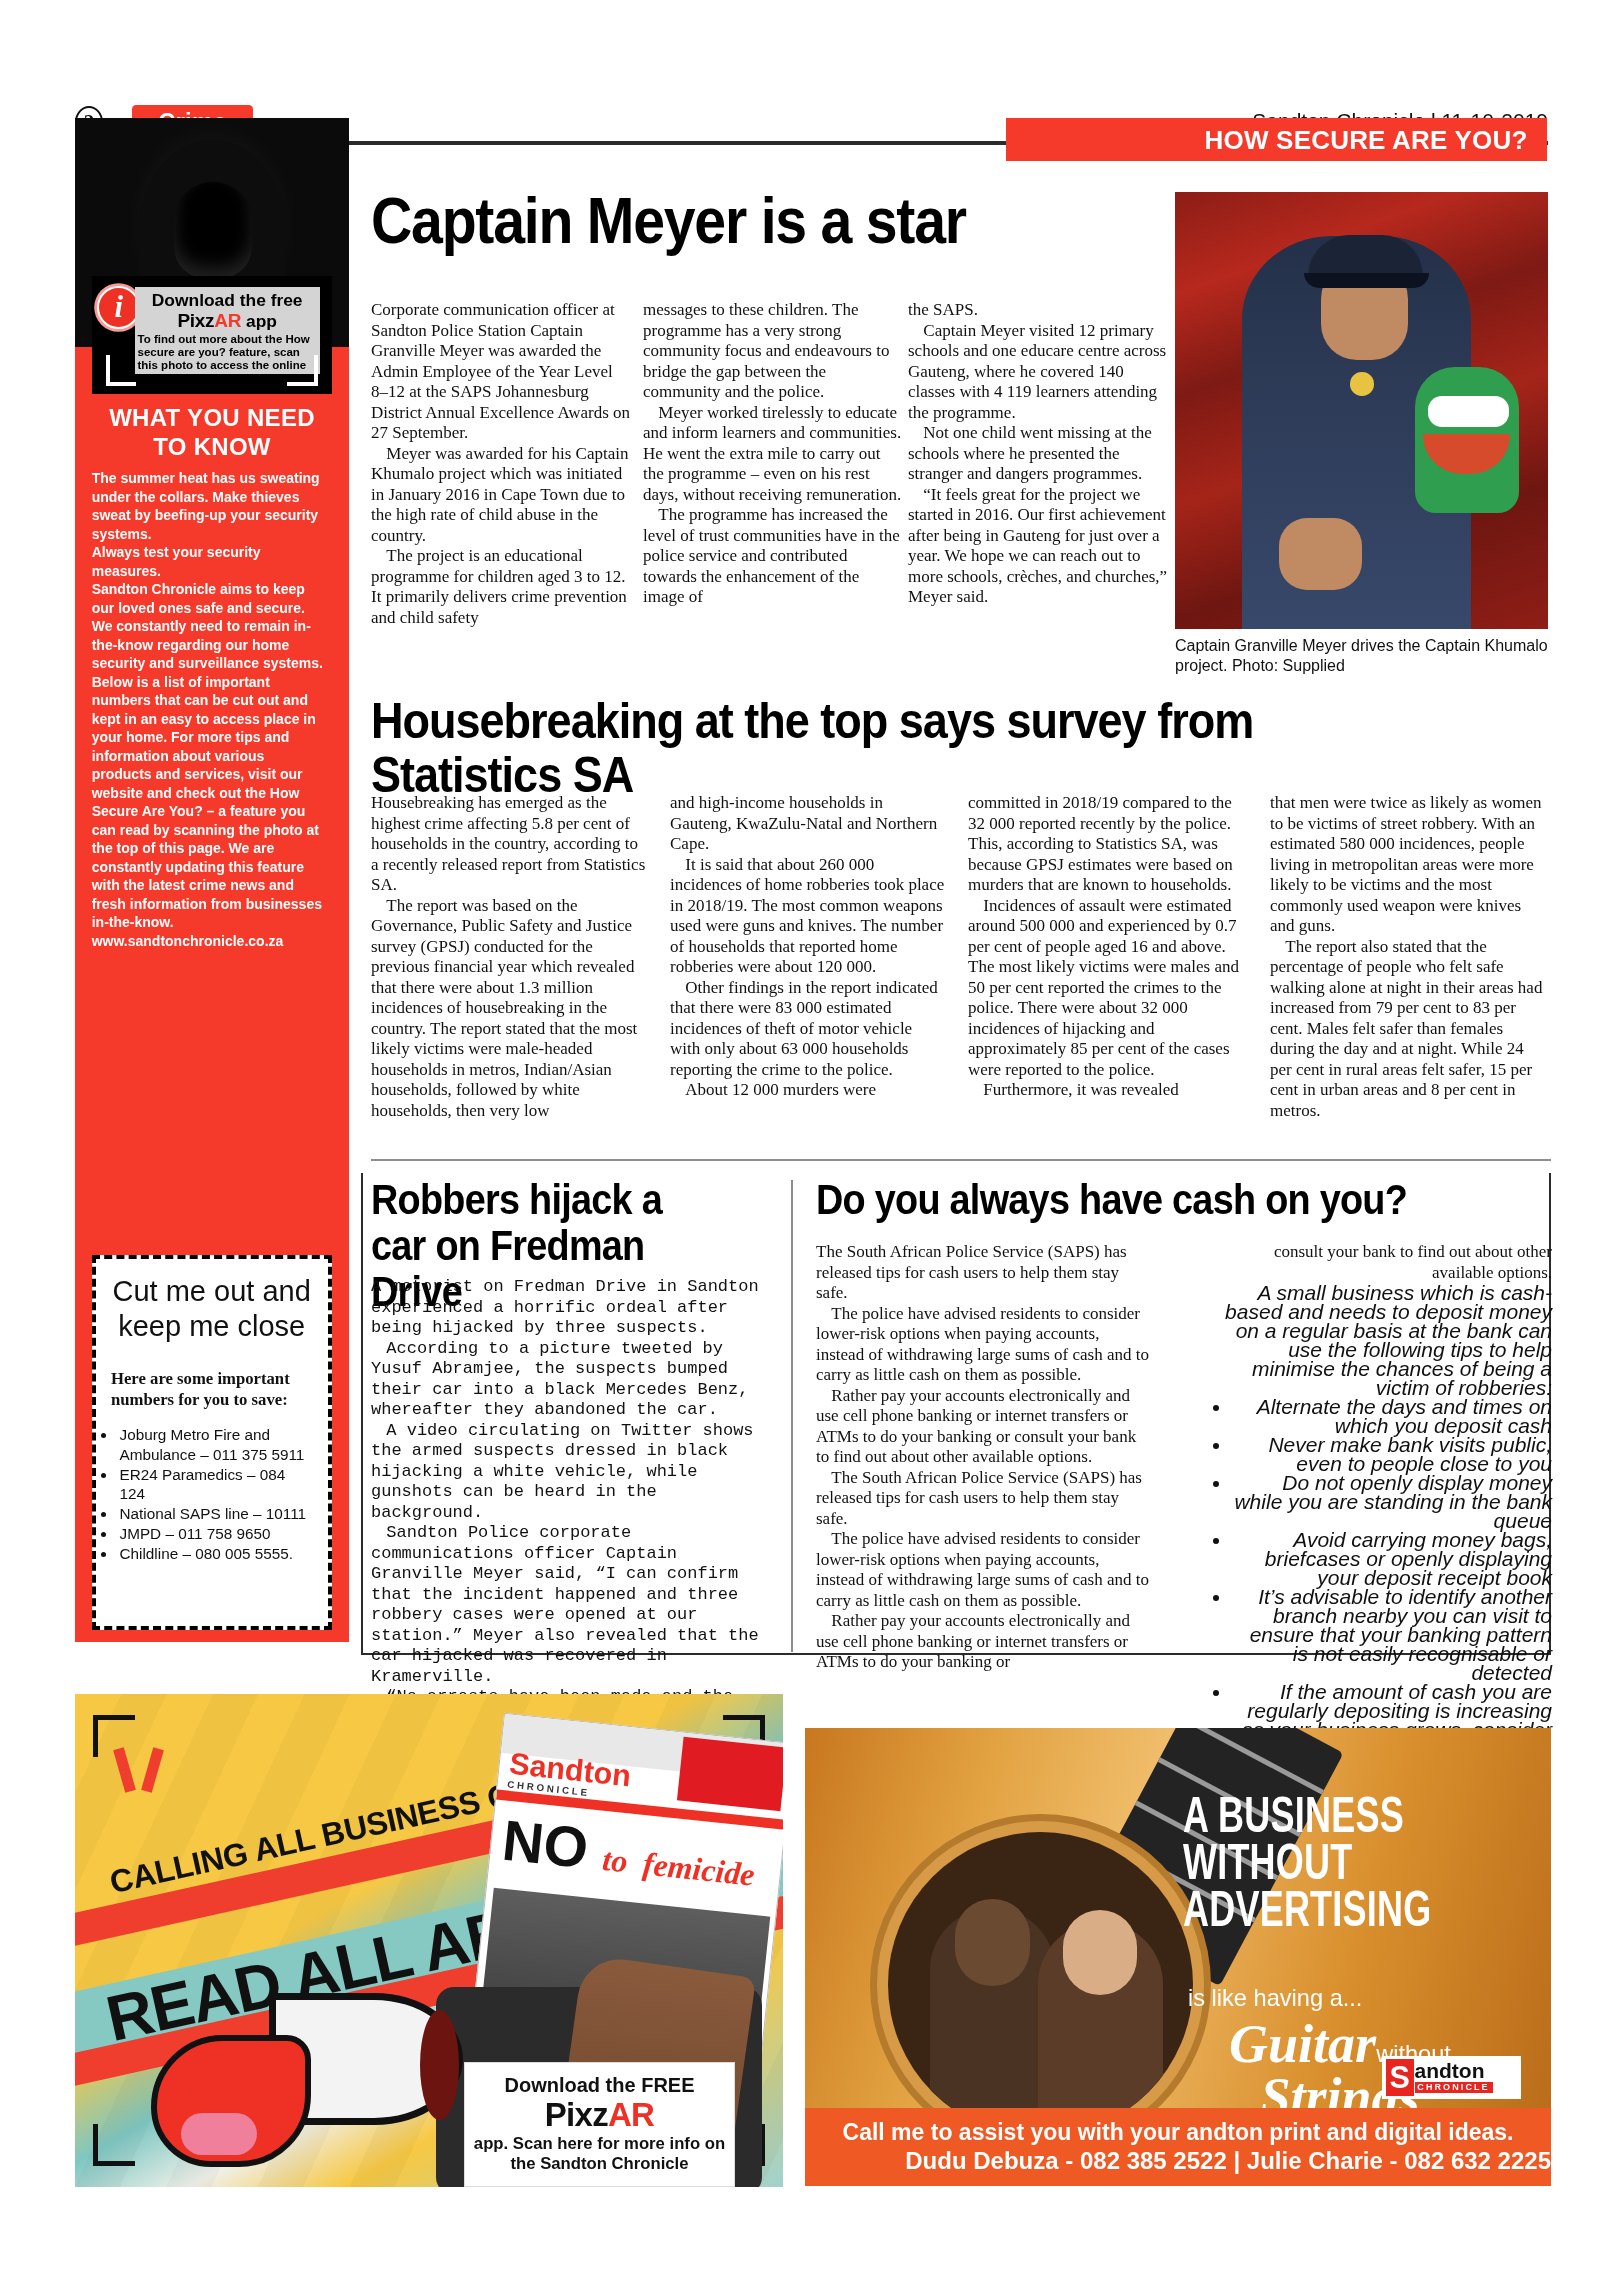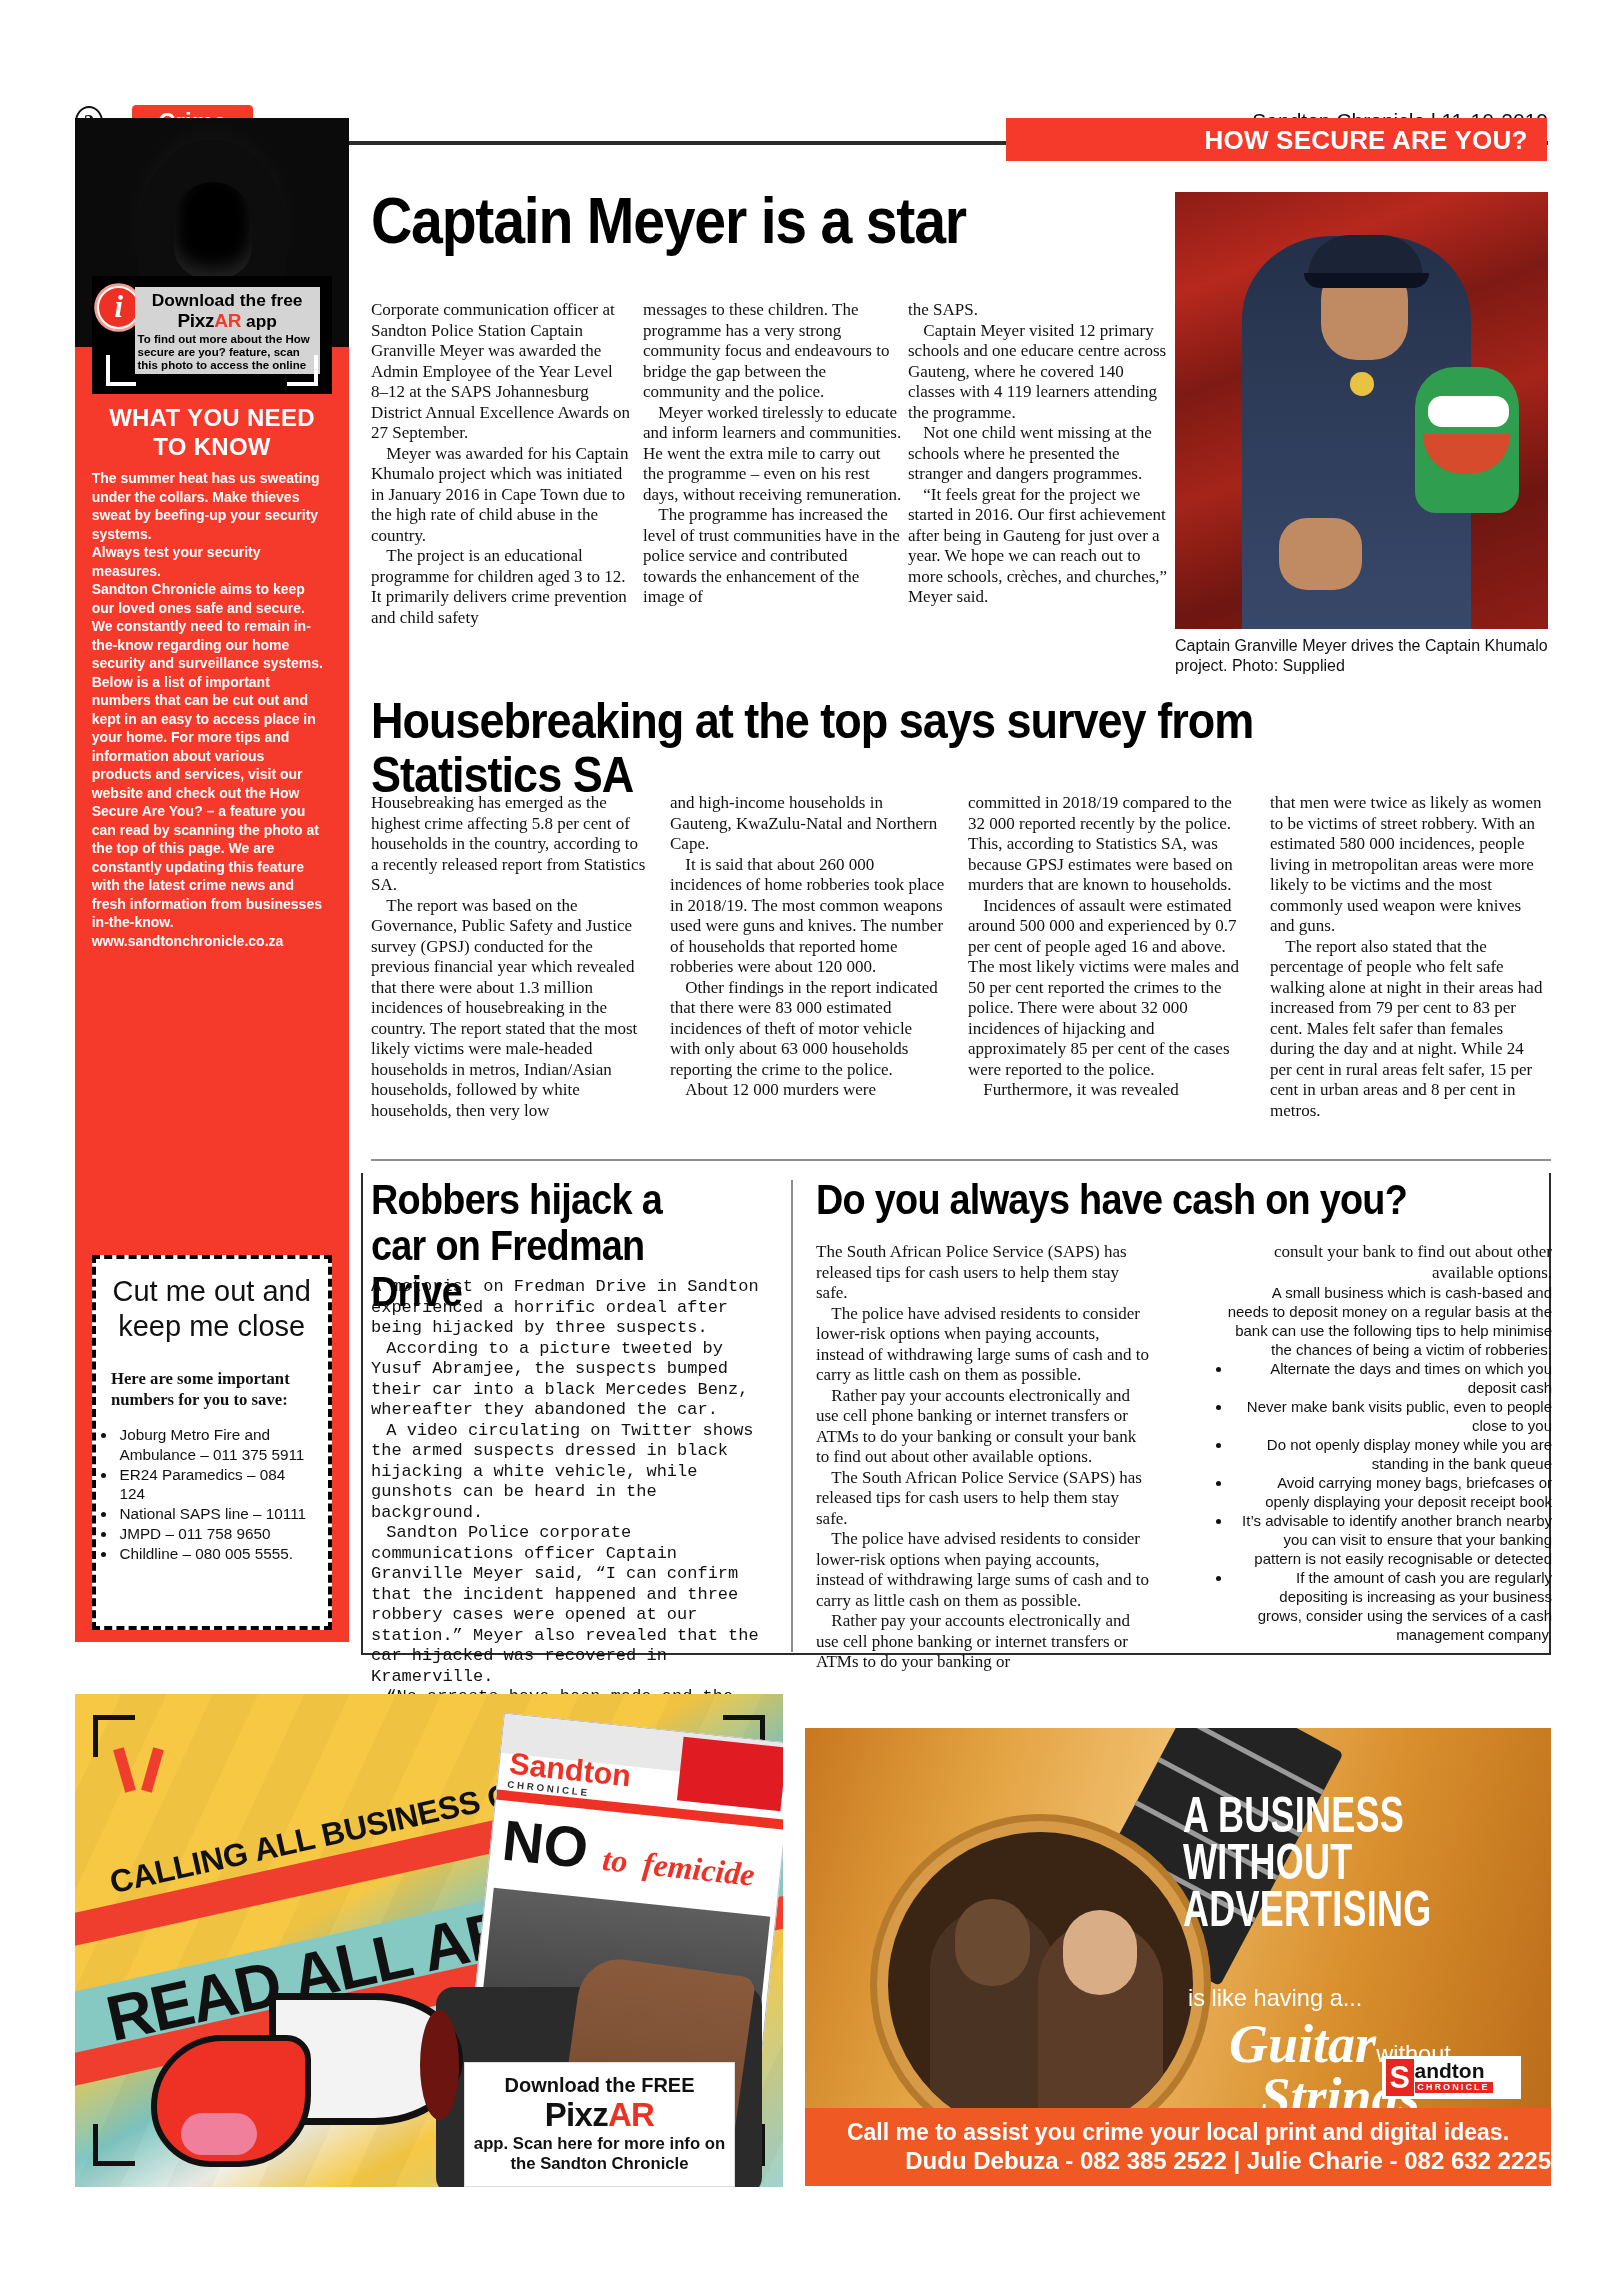--- a/index.html
+++ b/index.html
@@ -149,21 +149,21 @@
   }
   .a3c{ position:absolute; left:371px; top:1277px; width:394px;font-family:Liberation Mono, monospace; }
 
   .headline4{
     position:absolute; left:816px; top:1177px; width:736px;
     font:700 42px/46px "Liberation Sans Narrow","Liberation Sans",sans-serif;
     letter-spacing:-0.8px; color:#000; transform:scaleX(.9); transform-origin:left top;
   }
   .a4c{ position:absolute; top:1242px; width:335px; }
   .a4c1{ left:816px; } .a4c2{ left:1217px;text-align:right; }
-  .sans{ font-family:"Liberation Sans", sans-serif; font-size:15px; line-height:19px; }
+  .sans{ font-family:"Liberation Sans", sans-serif; font-size:21px; line-height:19px;font-style:italic; }
   .a4c2 ul{ margin:0 0 0 15.3px; }
   .a4c2 li{ padding-left:1.4px; }
 
   .box-bottom{ position:absolute; left:361px; top:1653px; width:1190px; height:2.1px; background:#2b2b2b; }
   .box-left{ position:absolute; left:361px; top:1173px; width:2.1px; height:482px; background:#2b2b2b; }
   .box-right{ position:absolute; left:1549px; top:1173px; width:2.1px; height:482px; background:#2b2b2b; }
 
   
   .ad1{
     position:absolute; left:75px; top:1694px; width:708px; height:493px;
@@ -489,19 +489,19 @@
     <div class="ad2-script">
       <span>Guitar</span><span class="sm">without</span>
       <div>Strings</div>
     </div>
     <div class="ad2-logo">
       <div class="s">S</div>
       <div class="n">andton</div>
       <div class="c">CHRONICLE</div>
     </div>
     <div class="ad2-bar">
-      <div class="l1">Call me to assist you crime your local print and digital ideas.</div>
+      <div class="l1">Call me to assist you with your andton print and digital ideas.</div>
       <div class="l2">Dudu Debuza - 082 385 2522  |  Julie Charie - 082 632 2225</div>
     </div>
   </div>
 
 </div>
 
 
 </body></html>

